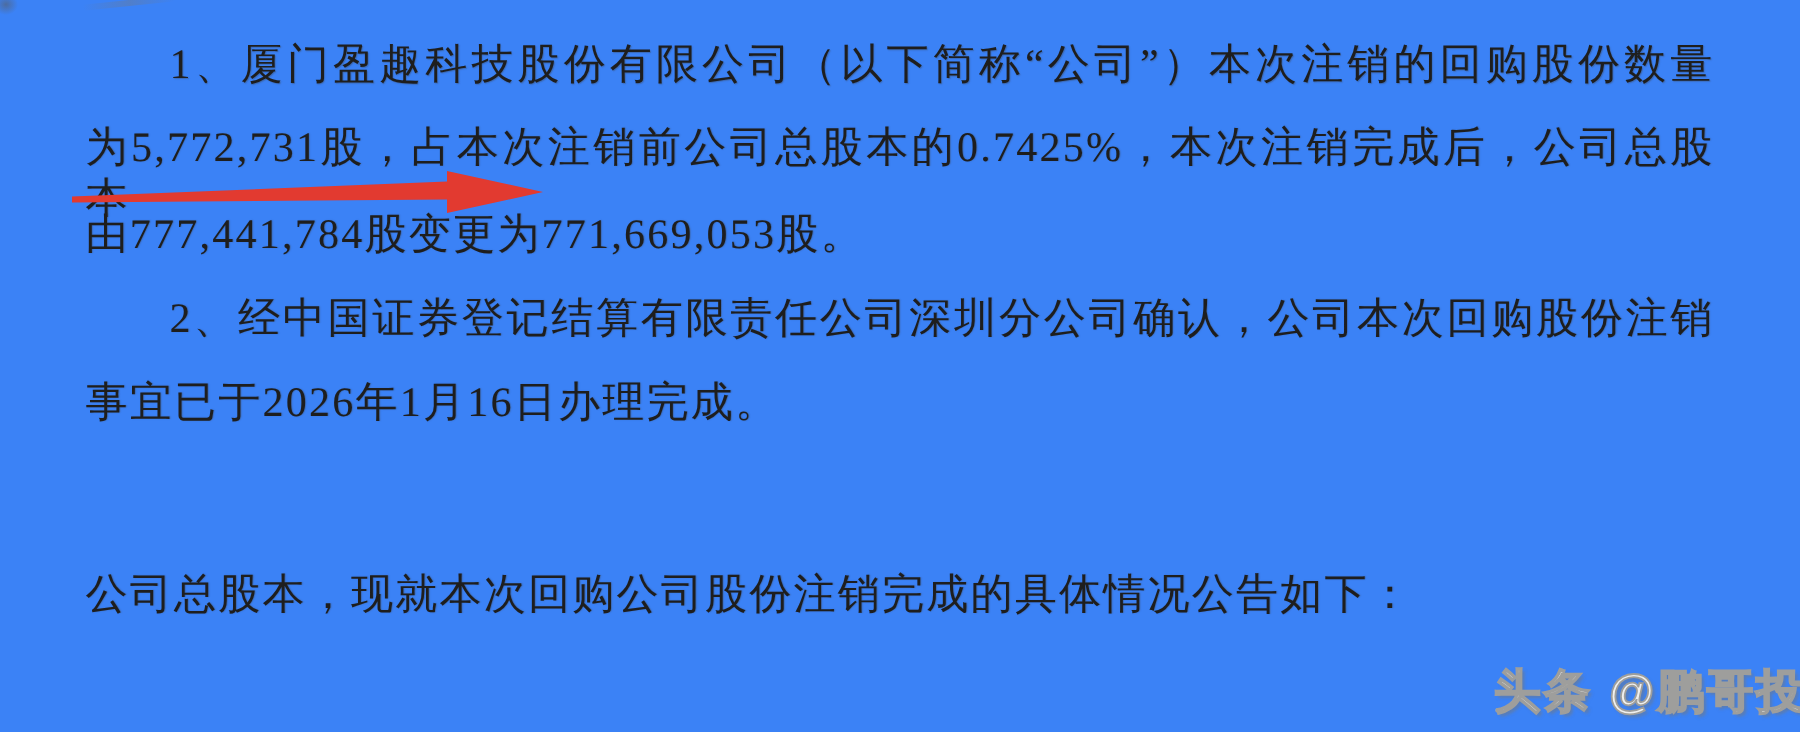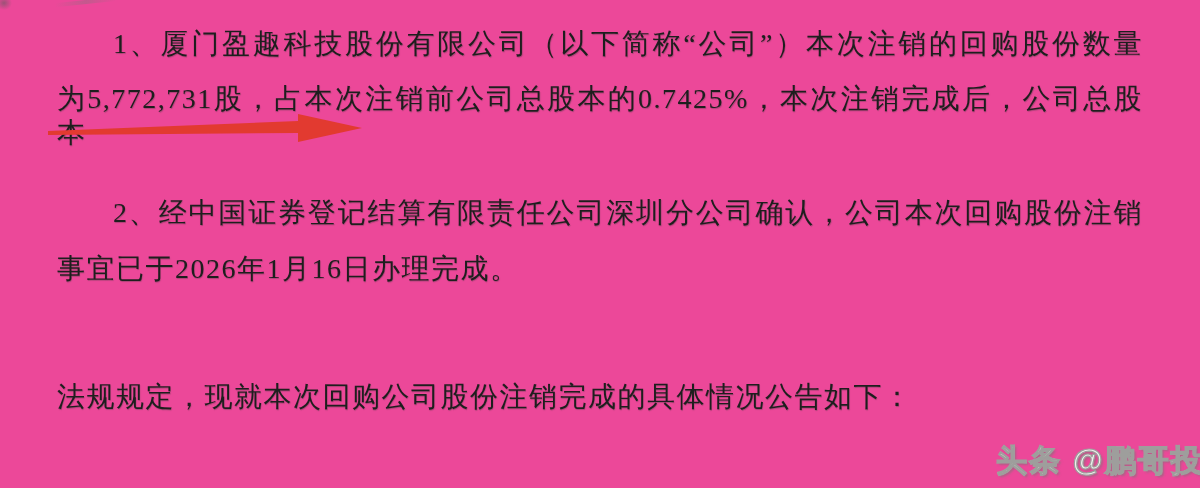--- a/index.html
+++ b/index.html
@@ -1,20 +1,20 @@
 <!DOCTYPE html>
 <html><head>
 <meta charset="utf-8">
 <style>
   html, body { margin: 0; padding: 0; }
   .page {
     position: relative;
     width: 1200px;
     height: 488px;
-    background: #ec4899;
+    background: #3b82f6;
     overflow: hidden;
     font-family: "Liberation Serif", "DejaVu Serif", serif;
   }
   .line {
     position: absolute;
     left: 57px;
     width: 1086px;
     font-size: 28px;
     line-height: 34px;
     color: #1e1e1e;
@@ -74,27 +74,28 @@
 
 <div class="page">
 
   <div class="smudge-corner"></div>
   <div class="smudge-streak"></div>
 
   <div class="line indent justify" style="top:27px">1、厦门盈趣科技股份有限公司（以下简称“公司”）本次注销的回购股份数量</div>
 
   <div class="line justify" style="top:82px">为5,772,731股，占本次注销前公司总股本的0.7425%，本次注销完成后，公司总股本</div>
 
+  <div class="line" style="top:140px">由777,441,784股变更为771,669,053股。</div>
 
   <div class="line indent justify" style="top:196px">2、经中国证券登记结算有限责任公司深圳分公司确认，公司本次回购股份注销</div>
 
   <div class="line" style="top:252px">事宜已于2026年1月16日办理完成。</div>
 
 
-  <div class="line" style="top:380px">法规规定，现就本次回购公司股份注销完成的具体情况公告如下：</div>
+  <div class="line" style="top:380px">公司总股本，现就本次回购公司股份注销完成的具体情况公告如下：</div>
 
 
   <svg class="arrow-svg" viewBox="0 0 320 36" aria-hidden="true">
     <polygon points="3,20 253,10 253,3 317,17 253,31 253,22 3,24" fill="#e23a30"></polygon>
   </svg>
 
   <div class="watermark">头条 @鹏哥投研</div>
 
 </div>
 

